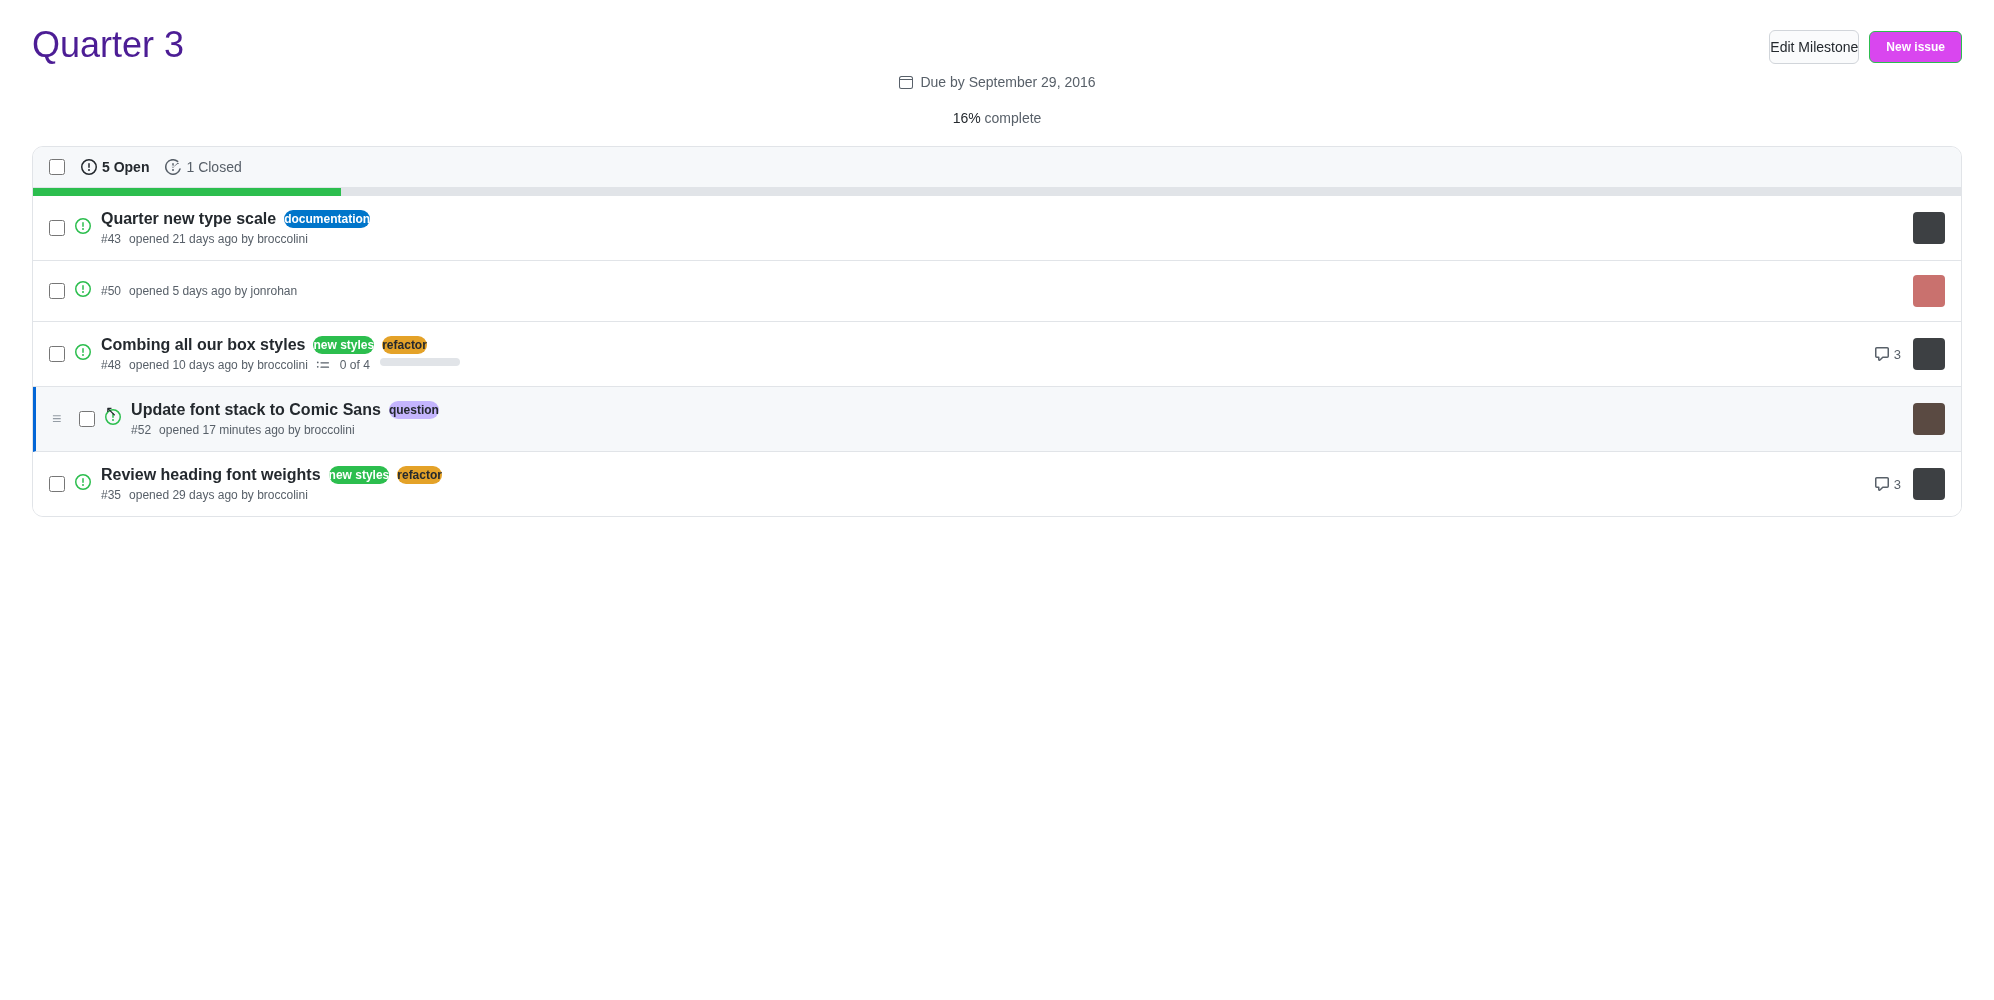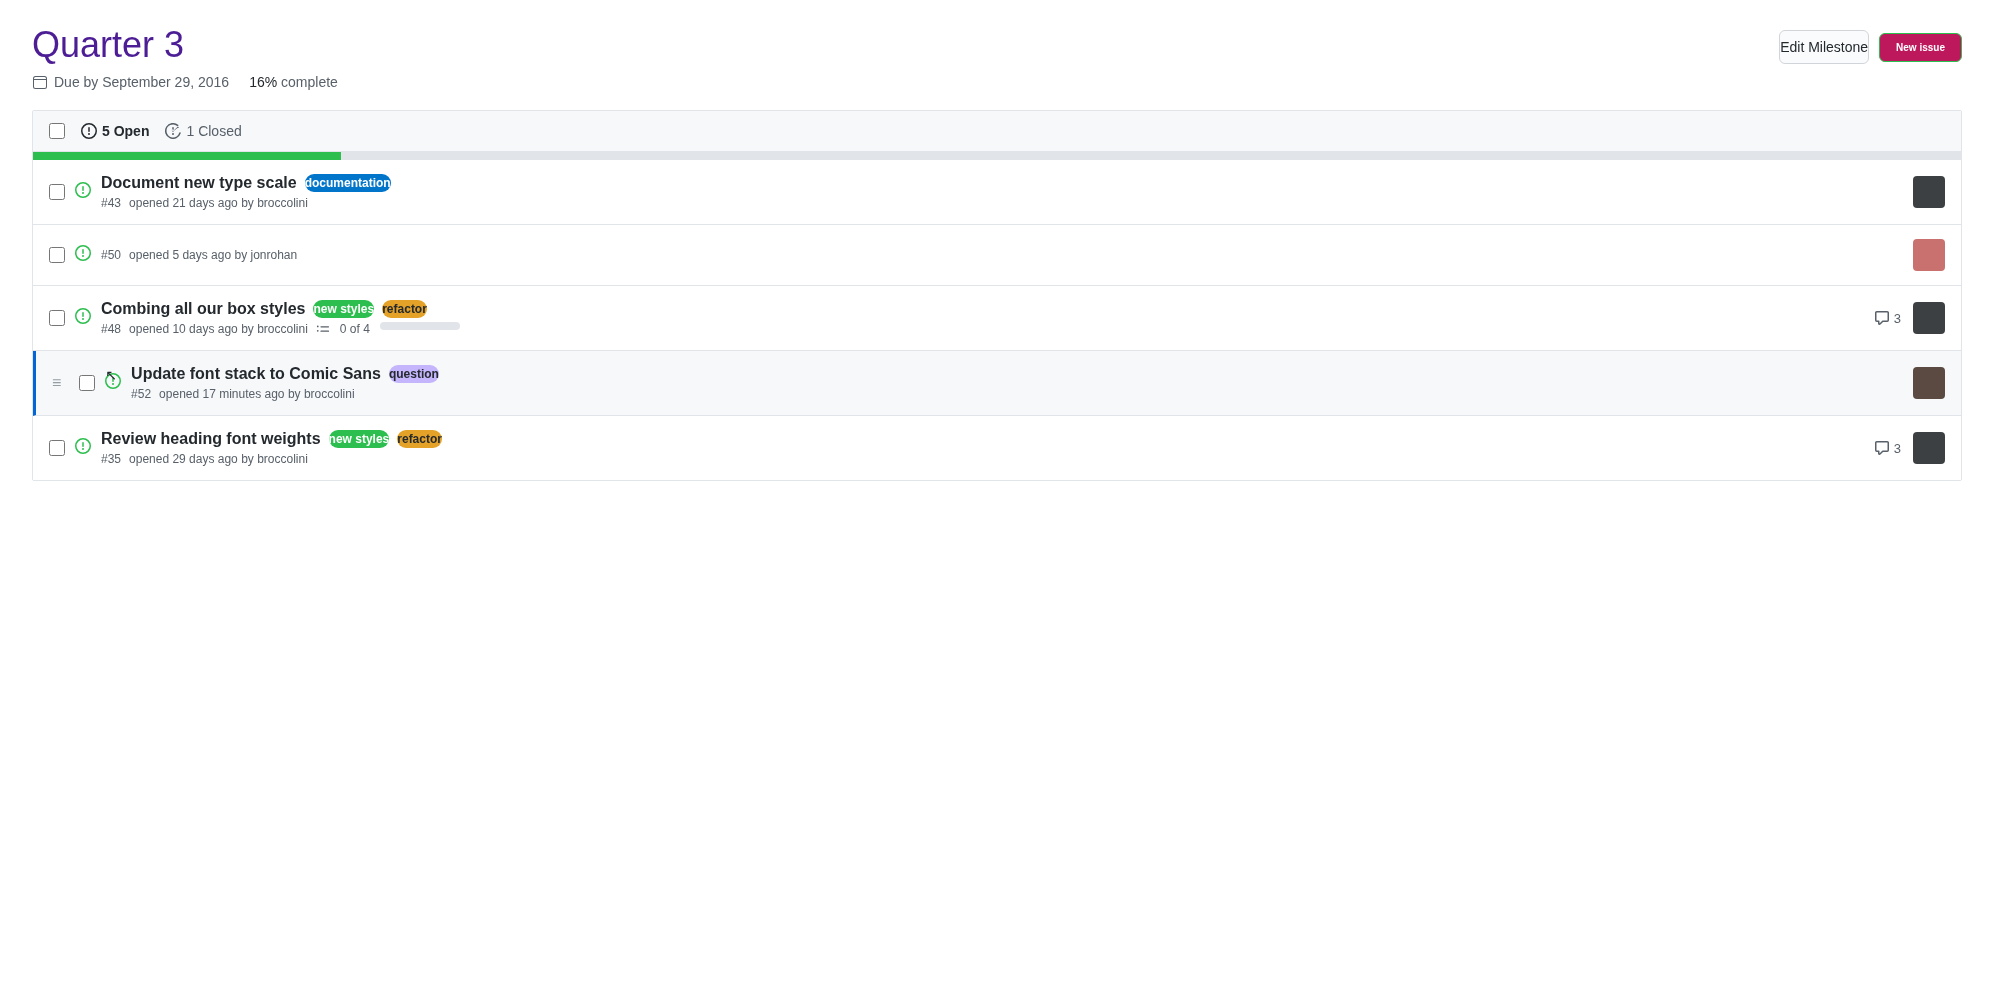--- a/index.html
+++ b/index.html
@@ -34,47 +34,48 @@
       background: #fafbfc;
       color: #24292e;
       font-size: 14px;
       cursor: pointer;
       white-space: nowrap;
     }
     .btn-new-issue {
       padding: 8px 16px;
       border: 1px solid #2cbe4e;
       border-radius: 6px;
-      background: #be185d;
+      background: #d946ef;
       color: #fff;
-      font-size: 10px;
+      font-size: 12px;
       font-weight: 600;
       cursor: pointer;
       white-space: nowrap;
     }
     .meta-row {
       display: flex;
       align-items: center;
       gap: 20px;
       color: #586069;
       font-size: 14px;
       margin-bottom: 20px;
+      flex-direction: column;
     }
     .meta-row .due {
       display: flex;
       align-items: center;
       gap: 6px;
     }
     .meta-row .complete {
       font-weight: 400;
       color: #24292e;
     }
     .issues-container {
       border: 1px solid #e1e4e8;
-      border-radius: 2px;
+      border-radius: 11px;
       overflow: hidden;
     }
     .issues-header {
       background: #f6f8fa;
       padding: 12px 16px;
       display: flex;
       align-items: center;
       gap: 16px;
       border-bottom: 1px solid #e1e4e8;
     }
@@ -294,21 +295,21 @@
       <div class="issue-row">
 
     <input type="checkbox" class="issue-checkbox" style="">
     <span class="issue-icon">
       <svg width="16" height="16" viewBox="0 0 16 16" fill="#2cbe4e">
             <path fill-rule="evenodd" d="M8 1.5a6.5 6.5 0 100 13 6.5 6.5 0 000-13zM0 8a8 8 0 1116 0A8 8 0 010 8zm9 3a1 1 0 11-2 0 1 1 0 012 0zm-.25-6.25a.75.75 0 00-1.5 0v3.5a.75.75 0 001.5 0v-3.5z"></path>
           </svg>
     </span>
     <div class="issue-content">
       <div class="issue-title-row">
-        <span class="issue-title">Document new type scale</span>
+        <span class="issue-title">Quarter new type scale</span>
         <span class="label label-documentation">documentation</span>
       </div>
       <div class="issue-meta">
         <span>#43</span>
         <span>opened 21 days ago by broccolini</span>
 
       </div>
     </div>
     <div class="issue-right">
 

